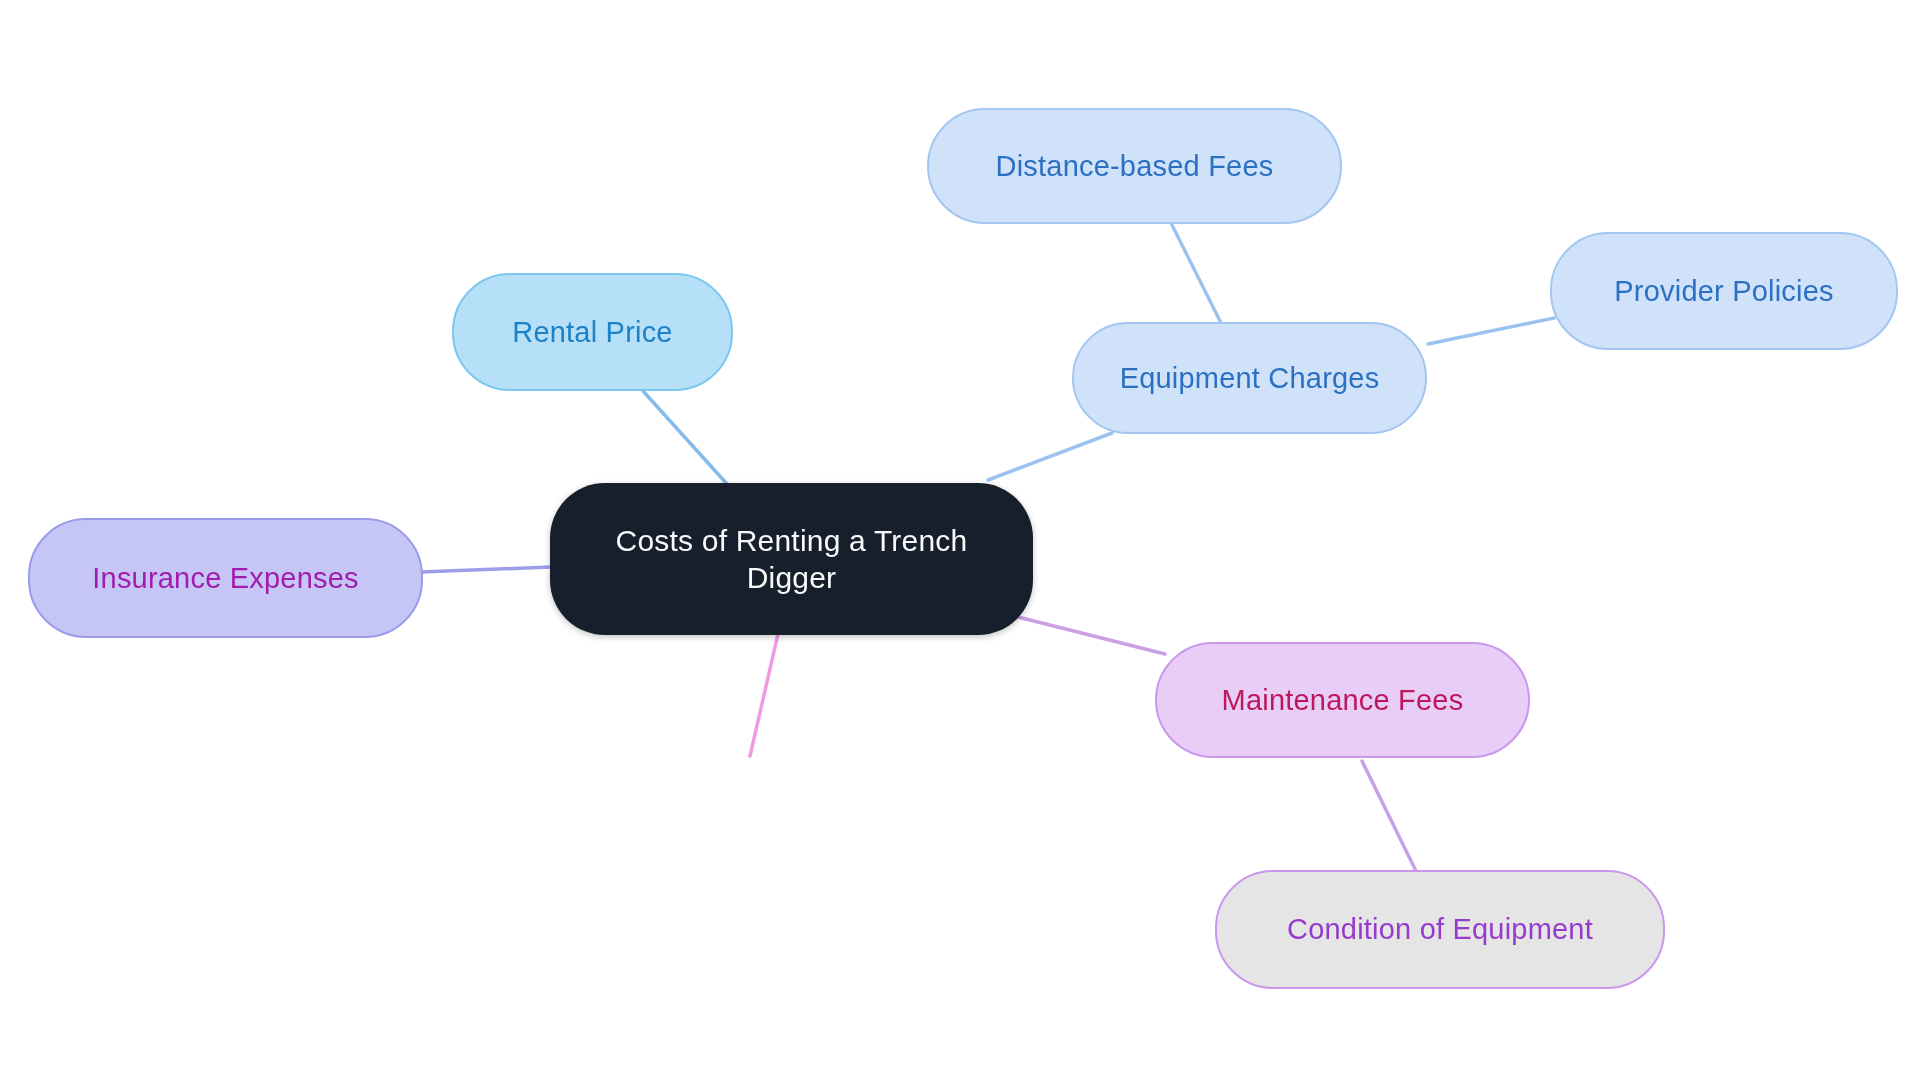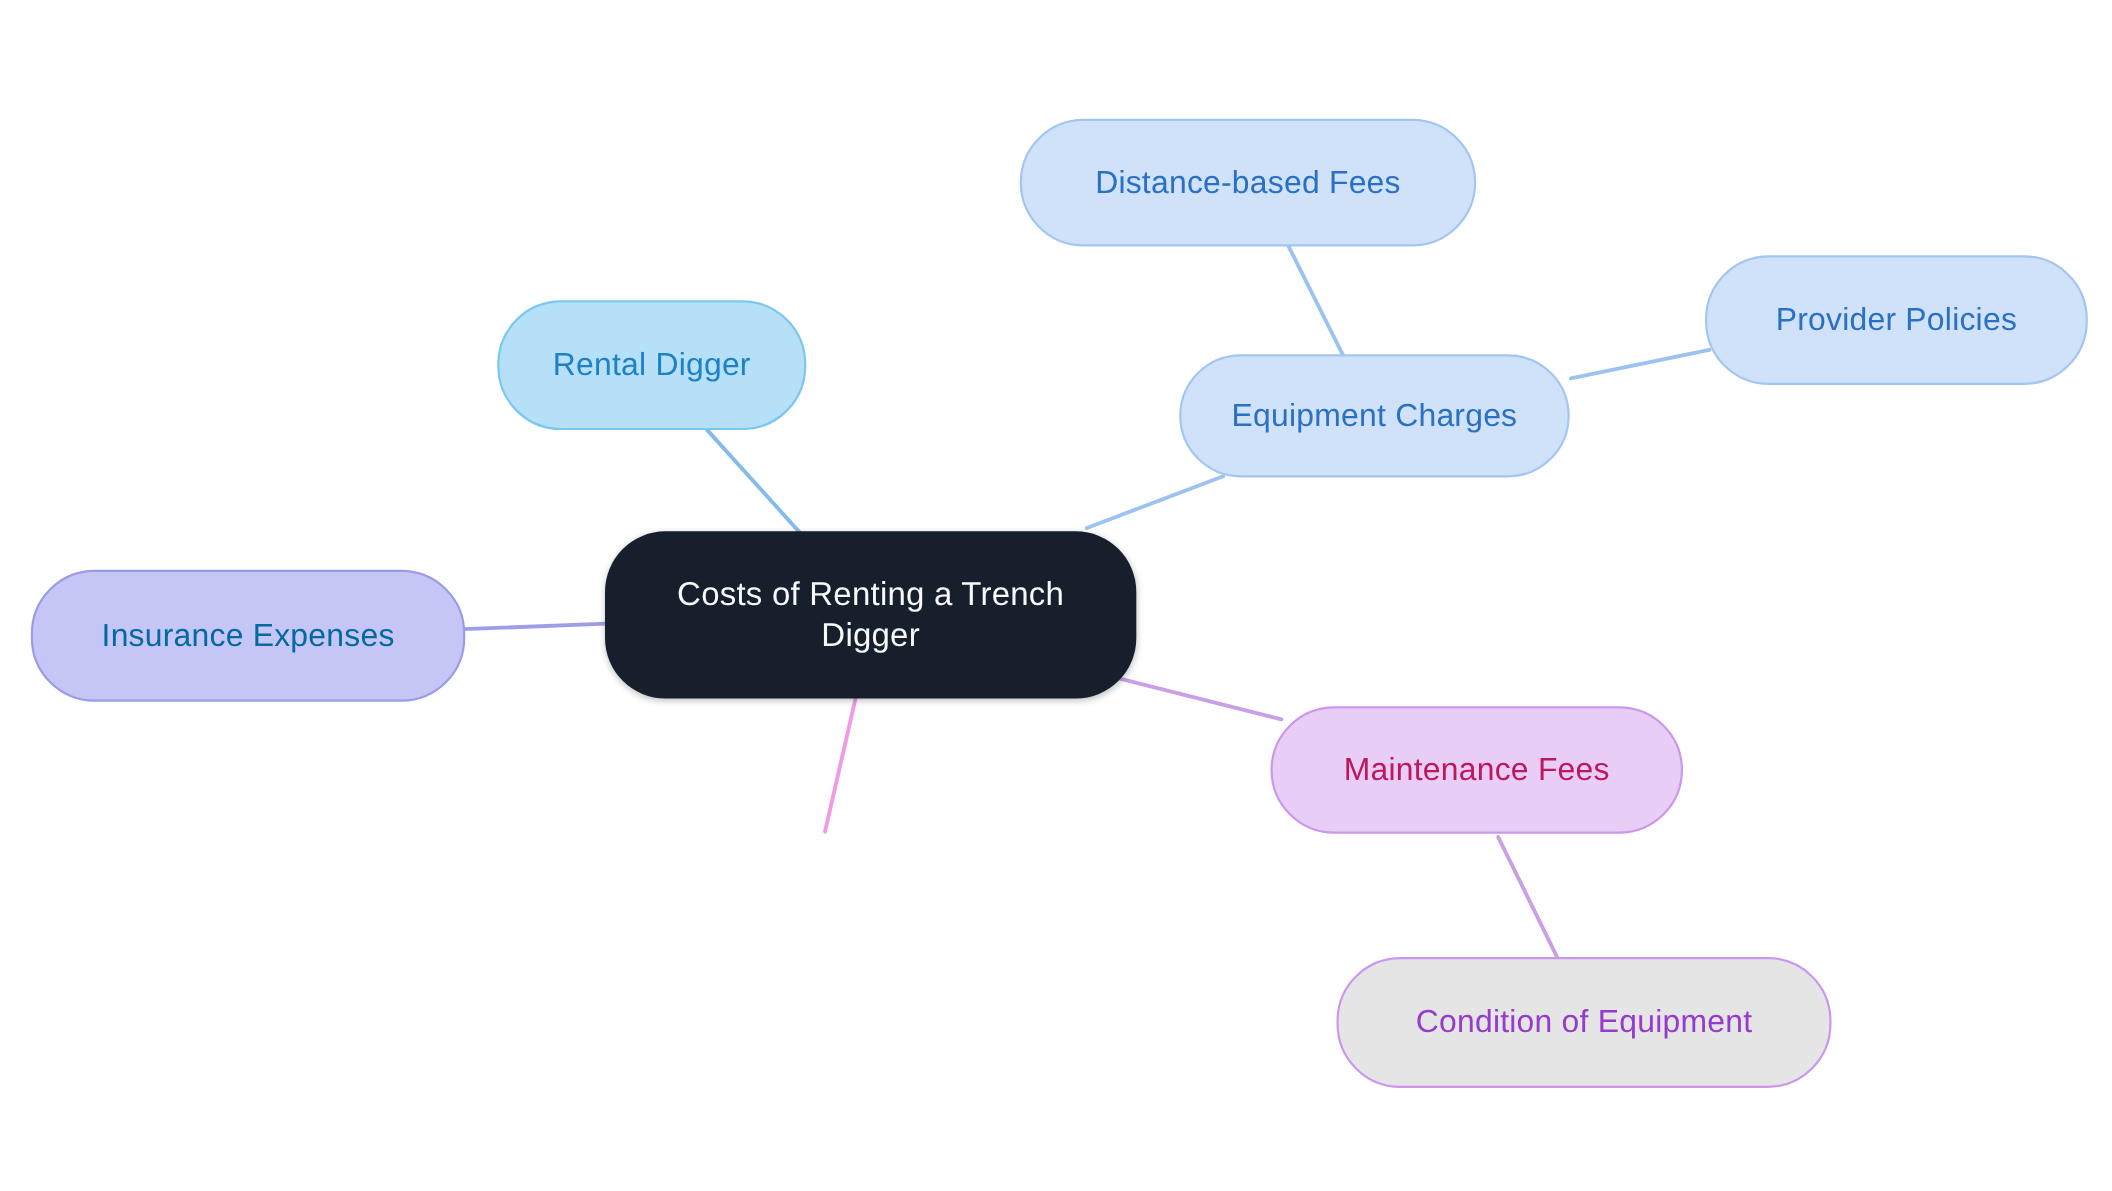--- a/index.html
+++ b/index.html
@@ -63,36 +63,36 @@
       <line x1="1018" y1="617" x2="1165" y2="654" stroke="#c99fe6" stroke-width="3.5" stroke-linecap="round"></line>
       <line x1="1362" y1="761" x2="1416" y2="871" stroke="#c99fe6" stroke-width="3.5" stroke-linecap="round"></line>
       <line x1="778" y1="634" x2="750" y2="756" stroke="#f09ae4" stroke-width="3.5" stroke-linecap="round"></line>
     </svg>
 
   <div class="node central" style="left: 550px; top: 483px; width: 483px; height: 152px; background: rgb(22, 31, 43); border-color: rgb(22, 31, 43); color: rgb(247, 249, 251);">
     <span class="label">Costs of Renting a Trench Digger</span>
   </div>
 
   <div class="node" style="left: 452px; top: 273px; width: 281px; height: 118px; background: rgb(181, 224, 247); border-color: rgb(124, 199, 240); color: rgb(30, 129, 197);">
-    <span class="label">Rental Digger</span>
+    <span class="label">Rental Price</span>
   </div>
 
   <div class="node" style="left: 1072px; top: 322px; width: 355px; height: 112px; background: rgb(207, 226, 249); border-color: rgb(163, 198, 241); color: rgb(43, 112, 194);">
     <span class="label">Equipment Charges</span>
   </div>
 
   <div class="node" style="left: 927px; top: 92px; width: 415px; height: 116px; background: rgb(207, 226, 249); border-color: rgb(163, 198, 241); color: rgb(43, 112, 194); margin-top: 16px;">
     <span class="label">Distance-based Fees</span>
   </div>
 
   <div class="node" style="left: 1550px; top: 232px; width: 348px; height: 118px; background: rgb(207, 226, 249); border-color: rgb(163, 198, 241); color: rgb(43, 112, 194);">
     <span class="label">Provider Policies</span>
   </div>
 
-  <div class="node" style="left: 28px; top: 518px; width: 395px; height: 120px; background: rgb(197, 198, 246); border-color: rgb(154, 155, 233); color: #0369a1;">
+  <div class="node" style="left: 28px; top: 518px; width: 395px; height: 120px; background: rgb(197, 198, 246); border-color: rgb(154, 155, 233); color: #a21caf;">
     <span class="label">Insurance Expenses</span>
   </div>
 
   <div class="node" style="left: 1155px; top: 642px; width: 375px; height: 116px; background: rgb(232, 206, 247); border-color: rgb(203, 151, 236); color: #be185d;">
     <span class="label">Maintenance Fees</span>
   </div>
 
   <div class="node" style="left: 1215px; top: 870px; width: 450px; height: 119px; background: #e5e5e5; border-color: rgb(203, 151, 236); color: rgb(149, 59, 205);">
     <span class="label">Condition of Equipment</span>
   </div>

